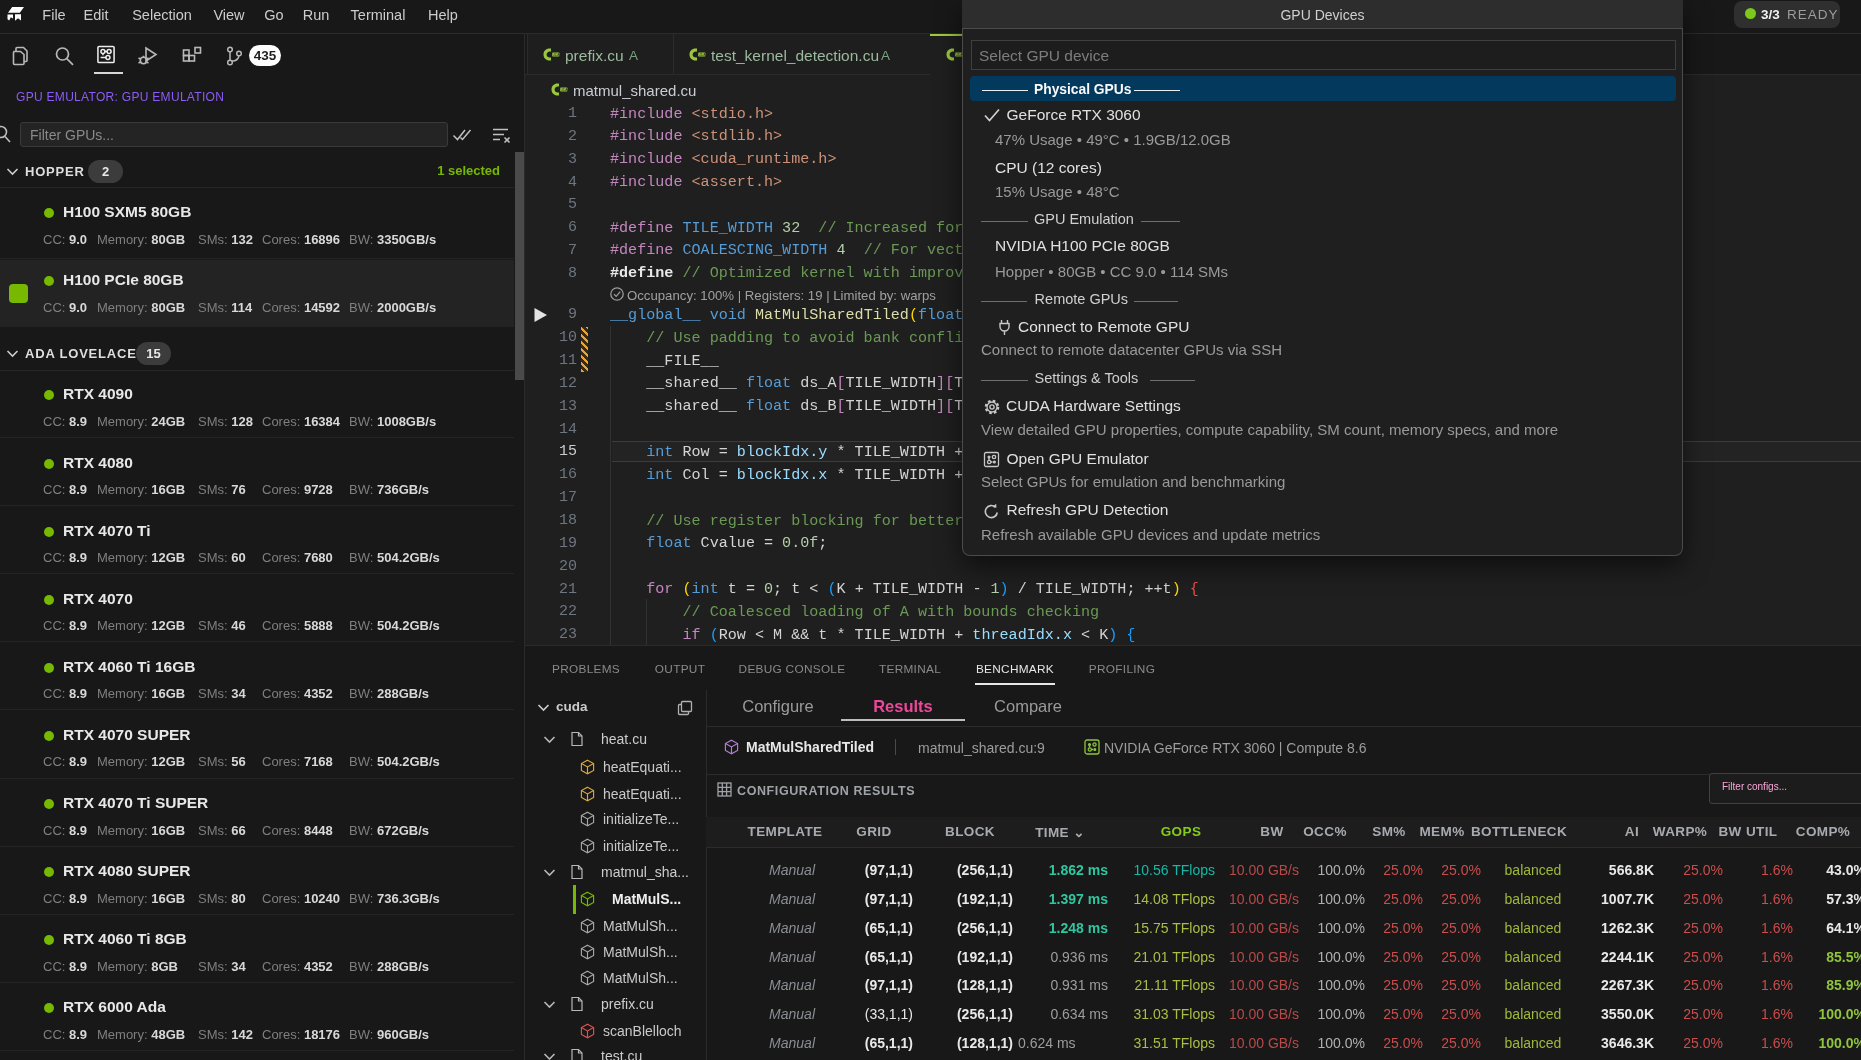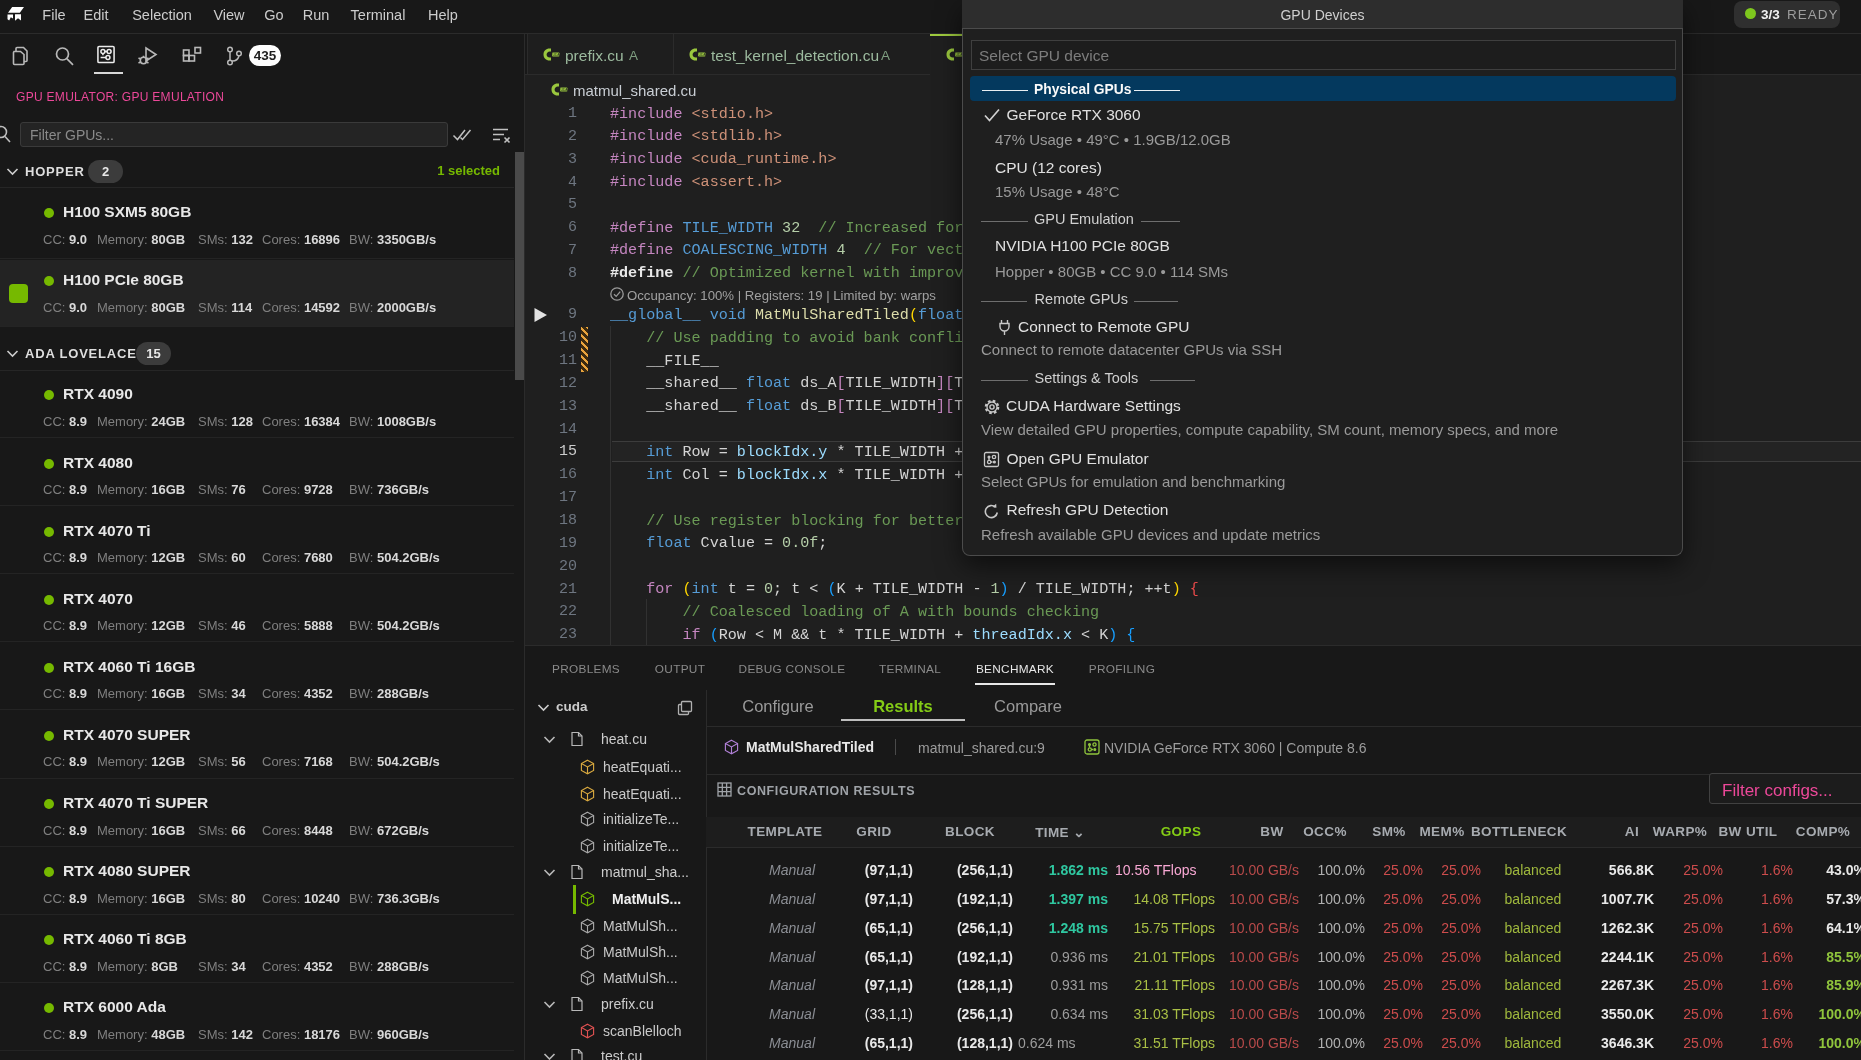--- a/index.html
+++ b/index.html
@@ -77,21 +77,21 @@
     </div>
 <div class="a" style="left:222px;top:44px">
       <svg width="24" height="24" viewBox="0 0 24 24" fill="none" stroke="#b8b8b8" stroke-width="1.5">
 <circle cx="8" cy="5.5" r="2.3"></circle>
         <circle cx="8" cy="18.5" r="2.3"></circle>
         <circle cx="17" cy="9.5" r="2.3"></circle>
 <path d="M8 8 v8 M17 12 a 7 7 0 0 1 -7 5"></path>
 </svg>
     </div>
 <div class="a" style="left:249px;top:45px;width:32px;height:21px;background:#fdfdfd;border-radius:11px;text-align:center;font-size:13.5px;font-weight:bold;color:#1d1d1d;line-height:21px">435</div>
-<div class="a" style="left:16px;top:90px;font-size:12px;color:#ec4899;letter-spacing:0.3px">GPU EMULATOR: GPU EMULATION</div>
+<div class="a" style="left:16px;top:90px;font-size:12px;color:#8b5cf6;letter-spacing:0.3px">GPU EMULATOR: GPU EMULATION</div>
 <div class="a" style="left:-6px;top:123px">
       <svg width="20" height="22" viewBox="0 0 20 22" fill="none" stroke="#bdbdbd" stroke-width="1.6">
 <circle cx="7" cy="9" r="5.5"></circle>
         <path d="M11 13.5 L16 19"></path>
       </svg>
     </div>
 <div class="a" style="left:20px;top:122px;width:428px;height:25px;background:#242424;border:1px solid #3a3a3a;border-radius:3px"></div>
 <div class="a" style="left:30px;top:127px;font-size:14px;color:#8a8a8a">Filter GPUs...</div>
 <div class="a" style="left:452px;top:125px">
       <svg width="22" height="19" viewBox="0 0 22 19" fill="none" stroke="#c0c0c0" stroke-width="1.5">
@@ -472,21 +472,21 @@
       </svg>
     </div>
     <div class="a" style="left:570.0px;top:1048.1px">
       <svg width="14" height="16" viewBox="0 0 14 16" fill="none" stroke="#b8b8b8" stroke-width="1.2">
         <path d="M2 1.5 h6.5 L12 5 v9.5 h-10 Z"></path>
         <path d="M8.5 1.5 v3.5 h3.5"></path>
       </svg>
     </div>
     <div class="a" style="left:601px;top:1056.1px;font-size:14px;color:#cccccc;margin-top:-8px;white-space:nowrap">test.cu</div>
 <div class="a" style="left:778px;top:697px;width:160px;margin-left:-80px;text-align:center;font-size:16.5px;color:#9a9a9a;font-weight:normal">Configure</div>
-<div class="a" style="left:903px;top:697px;width:160px;margin-left:-80px;text-align:center;font-size:16.5px;color:#84cc16;font-weight:bold">Results</div>
+<div class="a" style="left:903px;top:697px;width:160px;margin-left:-80px;text-align:center;font-size:16.5px;color:#ec4899;font-weight:bold">Results</div>
 <div class="a" style="left:1028px;top:697px;width:160px;margin-left:-80px;text-align:center;font-size:16.5px;color:#9a9a9a;font-weight:normal">Compare</div>
 <div class="a" style="left:841px;top:718.5px;width:124px;height:2px;background:#bdbdbd"></div>
 <div class="a" style="left:706px;top:725.5px;width:1155px;height:1px;background:#2b2b2b"></div>
 <div class="a" style="left:724.0px;top:739.0px">
       <svg width="15" height="16" viewBox="0 0 16 17" fill="none" stroke="#b180d7" stroke-width="1.2">
         <path d="M8 1.2 L14.5 4.8 L14.5 12.2 L8 15.8 L1.5 12.2 L1.5 4.8 Z"></path>
         <path d="M1.5 4.8 L8 8.4 L14.5 4.8 M8 8.4 L8 15.8"></path>
       </svg>
     </div>
     <div class="a" style="left:746px;top:739px;font-size:14px;font-weight:bold;color:#e8e8e8">MatMulSharedTiled</div>
@@ -505,21 +505,21 @@
 <div class="a" style="left:1104px;top:740px;font-size:14px;color:#9d9d9d">NVIDIA GeForce RTX 3060 | Compute 8.6</div>
 <div class="a" style="left:706px;top:773.5px;width:1155px;height:1px;background:#2b2b2b"></div>
 <div class="a" style="left:717px;top:782px">
       <svg width="15" height="15" viewBox="0 0 15 15" fill="none" stroke="#9fa3a8" stroke-width="1.3">
         <rect x="1" y="1" width="13" height="13"></rect>
         <path d="M1 5.3 h13 M1 9.6 h13 M5.3 1 v13 M9.6 1 v13"></path>
       </svg>
     </div>
 <div class="a" style="left:737px;top:784px;font-size:12.5px;font-weight:bold;color:#9fa3a8;letter-spacing:0.6px">CONFIGURATION RESULTS</div>
 <div class="a" style="left:1709px;top:773px;width:160px;height:31px;background:#1c1c1c;border:1px solid #414141;border-radius:3px"></div>
-<div class="a" style="left:1722px;top:781px;font-size:17px;color:#ec4899">Filter configs...</div>
+<div class="a" style="left:1722px;top:781px;font-size:10px;color:#f9a8d4">Filter configs...</div>
 <div class="a" style="left:706px;top:817px;width:1155px;height:30px;background:#1d1d1d"></div>
 <div class="a" style="left:706px;top:846.5px;width:1155px;height:1px;background:#2b2b2b"></div>
 <div class="a" style="left:785px;top:824px;width:160px;margin-left:-80px;text-align:center;font-size:13.5px;font-weight:bold;color:#a7abb0;letter-spacing:0.4px">TEMPLATE</div>
 <div class="a" style="left:874px;top:824px;width:160px;margin-left:-80px;text-align:center;font-size:13.5px;font-weight:bold;color:#a7abb0;letter-spacing:0.4px">GRID</div>
 <div class="a" style="left:970px;top:824px;width:160px;margin-left:-80px;text-align:center;font-size:13.5px;font-weight:bold;color:#a7abb0;letter-spacing:0.4px">BLOCK</div>
 <div class="a" style="left:1060px;top:824px;width:160px;margin-left:-80px;text-align:center;font-size:13.5px;font-weight:bold;color:#a7abb0;letter-spacing:0.4px">TIME ⌄</div>
 <div class="a" style="left:1181px;top:824px;width:160px;margin-left:-80px;text-align:center;font-size:13.5px;font-weight:bold;color:#84cc16;letter-spacing:0.4px">GOPS</div>
 <div class="a" style="left:1272px;top:824px;width:160px;margin-left:-80px;text-align:center;font-size:13.5px;font-weight:bold;color:#a7abb0;letter-spacing:0.4px">BW</div>
 <div class="a" style="left:1325px;top:824px;width:160px;margin-left:-80px;text-align:center;font-size:13.5px;font-weight:bold;color:#a7abb0;letter-spacing:0.4px">OCC%</div>
 <div class="a" style="left:1389px;top:824px;width:160px;margin-left:-80px;text-align:center;font-size:13.5px;font-weight:bold;color:#a7abb0;letter-spacing:0.4px">SM%</div>
@@ -527,21 +527,21 @@
 <div class="a" style="left:1519px;top:824px;width:160px;margin-left:-80px;text-align:center;font-size:13.5px;font-weight:bold;color:#a7abb0;letter-spacing:0.4px">BOTTLENECK</div>
 <div class="a" style="left:1632px;top:824px;width:160px;margin-left:-80px;text-align:center;font-size:13.5px;font-weight:bold;color:#a7abb0;letter-spacing:0.4px">AI</div>
 <div class="a" style="left:1680px;top:824px;width:160px;margin-left:-80px;text-align:center;font-size:13.5px;font-weight:bold;color:#a7abb0;letter-spacing:0.4px">WARP%</div>
 <div class="a" style="left:1748px;top:824px;width:160px;margin-left:-80px;text-align:center;font-size:13.5px;font-weight:bold;color:#a7abb0;letter-spacing:0.4px">BW UTIL</div>
 <div class="a" style="left:1823px;top:824px;width:160px;margin-left:-80px;text-align:center;font-size:13.5px;font-weight:bold;color:#a7abb0;letter-spacing:0.4px">COMP%</div>
 <div class="a" style="left:706px;top:869.4px;width:1160px;height:20px;font-size:14px">
       <div class="a" style="left:29px;top:-7.5px;width:80px;text-align:right;font-style:italic;color:#8a8d93">Manual</div>
       <div class="a" style="left:127px;top:-7.5px;width:80px;text-align:right;color:#e8e8e8;font-weight:bold">(97,1,1)</div>
       <div class="a" style="left:222px;top:-7.5px;width:85px;text-align:right;color:#e8e8e8;font-weight:bold">(256,1,1)</div>
       <div class="a" style="left:312px;top:-7.5px;width:90px;text-align:right;color:#2fc7a0;font-weight:bold">1.862 ms</div>
-      <div class="a" style="left:409px;top:-7.5px;width:100px;color:#f9a8d4">10.56 TFlops</div>
+      <div class="a" style="left:409px;top:-7.5px;width:100px;text-align:right;color:#14b8a6">10.56 TFlops</div>
       <div class="a" style="left:493px;top:-7.5px;width:100px;text-align:right;color:#b84a4a">10.00 GB/s</div>
       <div class="a" style="left:579px;top:-7.5px;width:80px;text-align:right;color:#b0b0b0">100.0%</div>
       <div class="a" style="left:647px;top:-7.5px;width:70px;text-align:right;color:#cc4c4c">25.0%</div>
       <div class="a" style="left:705px;top:-7.5px;width:70px;text-align:right;color:#cc4c4c">25.0%</div>
       <div class="a" style="left:783px;top:-7.5px;width:88px;text-align:center;color:#9fb83d">balanced</div>
       <div class="a" style="left:868px;top:-7.5px;width:80px;text-align:right;color:#e8e8e8;font-weight:bold">566.8K</div>
       <div class="a" style="left:947px;top:-7.5px;width:70px;text-align:right;color:#cc4c4c">25.0%</div>
       <div class="a" style="left:1017px;top:-7.5px;width:70px;text-align:right;color:#cc4c4c">1.6%</div>
       <div class="a" style="left:1090px;top:-7.5px;width:70px;text-align:right;color:#e8e8e8;font-weight:bold">43.0%</div>
     </div>

